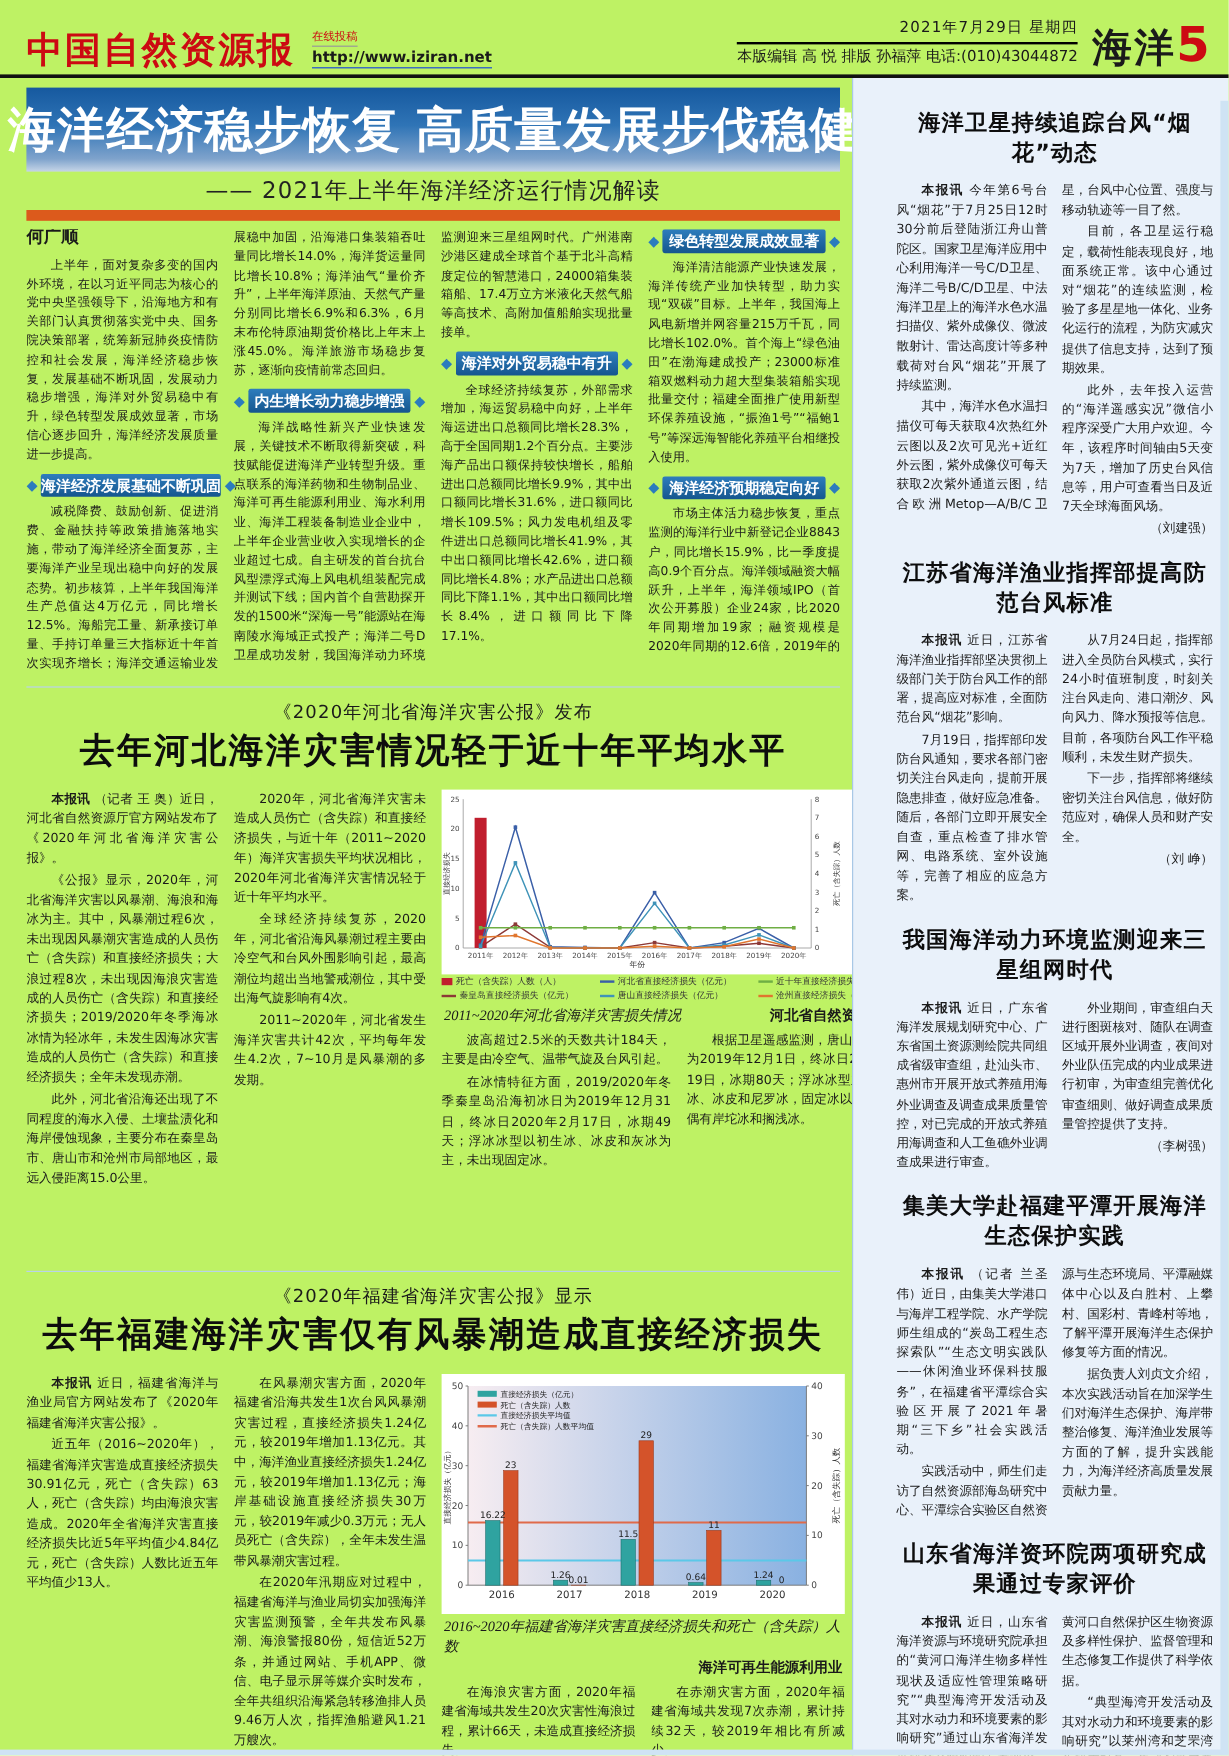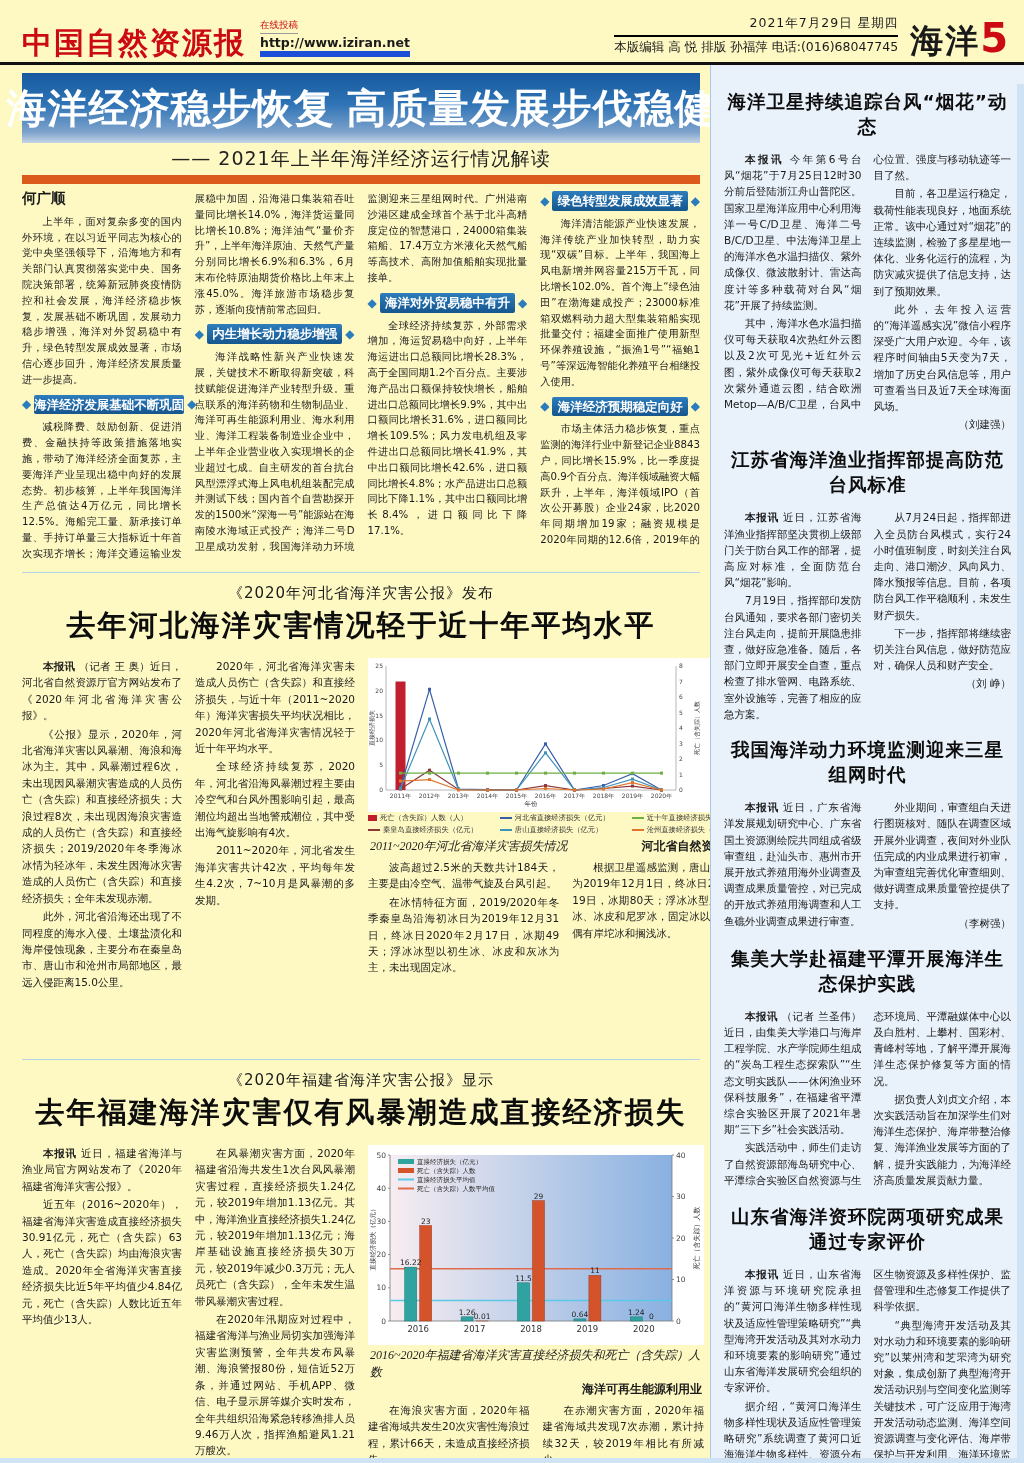--- a/index.html
+++ b/index.html
@@ -1,27 +1,27 @@
 <!DOCTYPE html>
 <html><head>
 <meta charset="utf-8">
 <style>
   html,body{margin:0;padding:0;background:#fff;}
-  .page{position:relative;width:1024px;height:1463px;background:#fef9c3;overflow:hidden;
+  .page{position:relative;width:1024px;height:1463px;background:#bef264;overflow:hidden;
         font-family:"DejaVu Sans","Liberation Sans",sans-serif;color:#1a1a1a;}
   .page-edge-right{position:absolute;right:0;top:84px;bottom:0;width:7px;background:#cfe3f4;}
   .page-edge-bottom{position:absolute;left:0;right:0;bottom:0;height:5px;background:#cfe3f4;}
 
   
   .hdr{display:flex;align-items:flex-end;justify-content:space-between;padding:14px 16px 4px 22px;height:62px;box-sizing:border-box;}
   .hdr-left{display:flex;align-items:flex-end;}
   .masthead{color:#cc0a12;font-size:30px;font-weight:bold;font-family:"Liberation Serif",serif;letter-spacing:2px;line-height:1;}
   .online{margin-left:14px;padding-bottom:1px;}
   .online .sub{color:#cc0a12;font-size:9.5px;border-bottom:1px solid #999;padding-bottom:1px;display:inline-block;}
-  .online .url{font-size:12.5px;font-weight:bold;border-bottom:6px solid #1d4ed8;padding-bottom:1px;margin-top:1px;}
+  .online .url{font-size:12.5px;font-weight:bold;border-bottom:1px solid #1d4ed8;padding-bottom:1px;margin-top:1px;}
   .hdr-right{display:flex;align-items:flex-end;}
   .hdr-meta{text-align:right;padding-bottom:2px;}
   .hdr-date{font-size:12.5px;letter-spacing:1px;}
   .hdr-eds{font-size:12.5px;border-top:2px solid #000;margin-top:3px;padding-top:2px;}
   .pageno{margin-left:12px;white-space:nowrap;line-height:1;}
   .pageno .sec{font-size:33px;font-weight:bold;letter-spacing:2px;}
   .pageno .num{font-size:40px;font-weight:bold;color:#cc0a12;}
   .rule-top{height:3px;background:#111;margin:0;}
 
   
@@ -58,21 +58,21 @@
   .chart-credit{font-weight:bold;}
   .caption-stack .chart-cap{display:block;text-align:left;}
   .caption-stack .chart-credit{display:block;text-align:right;}
   .byline{text-align:right;font-size:10.5px;}
 
   .chart-box{background:#fff;}
   .legend1{display:grid;grid-template-columns:auto auto auto;gap:2px 22px;justify-content:center;font-size:7.3px;color:#333;margin-top:1px;}
   .legend1 .li{display:flex;align-items:center;gap:3px;white-space:nowrap;}
 
   
-  .r-art{margin-bottom:15px;}
+  .r-art{margin-bottom:15px;margin-left:23px;}
   .r-title{font-size:18.5px;font-weight:bold;text-align:center;margin:14px 0 12px;letter-spacing:1px;color:#0d0d0d;}
   .r-body{column-count:2;column-gap:12px;font-size:10.5px;line-height:16.2px;text-align:justify;}
 </style>
 </head>
 <body>
 
 <div class="page">
   <div class="page-edge-right"></div>
   <div class="page-edge-bottom"></div>
 
@@ -80,21 +80,21 @@
     <div class="hdr-left">
       <div class="masthead">中国自然资源报</div>
       <div class="online">
         <div class="sub">在线投稿</div>
         <div class="url">http://www.iziran.net</div>
       </div>
     </div>
     <div class="hdr-right">
       <div class="hdr-meta">
         <div class="hdr-date">2021年7月29日 星期四</div>
-        <div class="hdr-eds">本版编辑 高 悦  排版 孙福萍  电话:(016)68047745</div>
+        <div class="hdr-eds">本版编辑 高 悦  排版 孙福萍  电话:(010)43044872</div>
       </div>
       <div class="pageno">
         <span class="sec">海洋</span><span class="num">5</span>
       </div>
     </div>
   </div>
   <div class="rule-top"></div>
 
   <div class="content">
     <div class="left">

